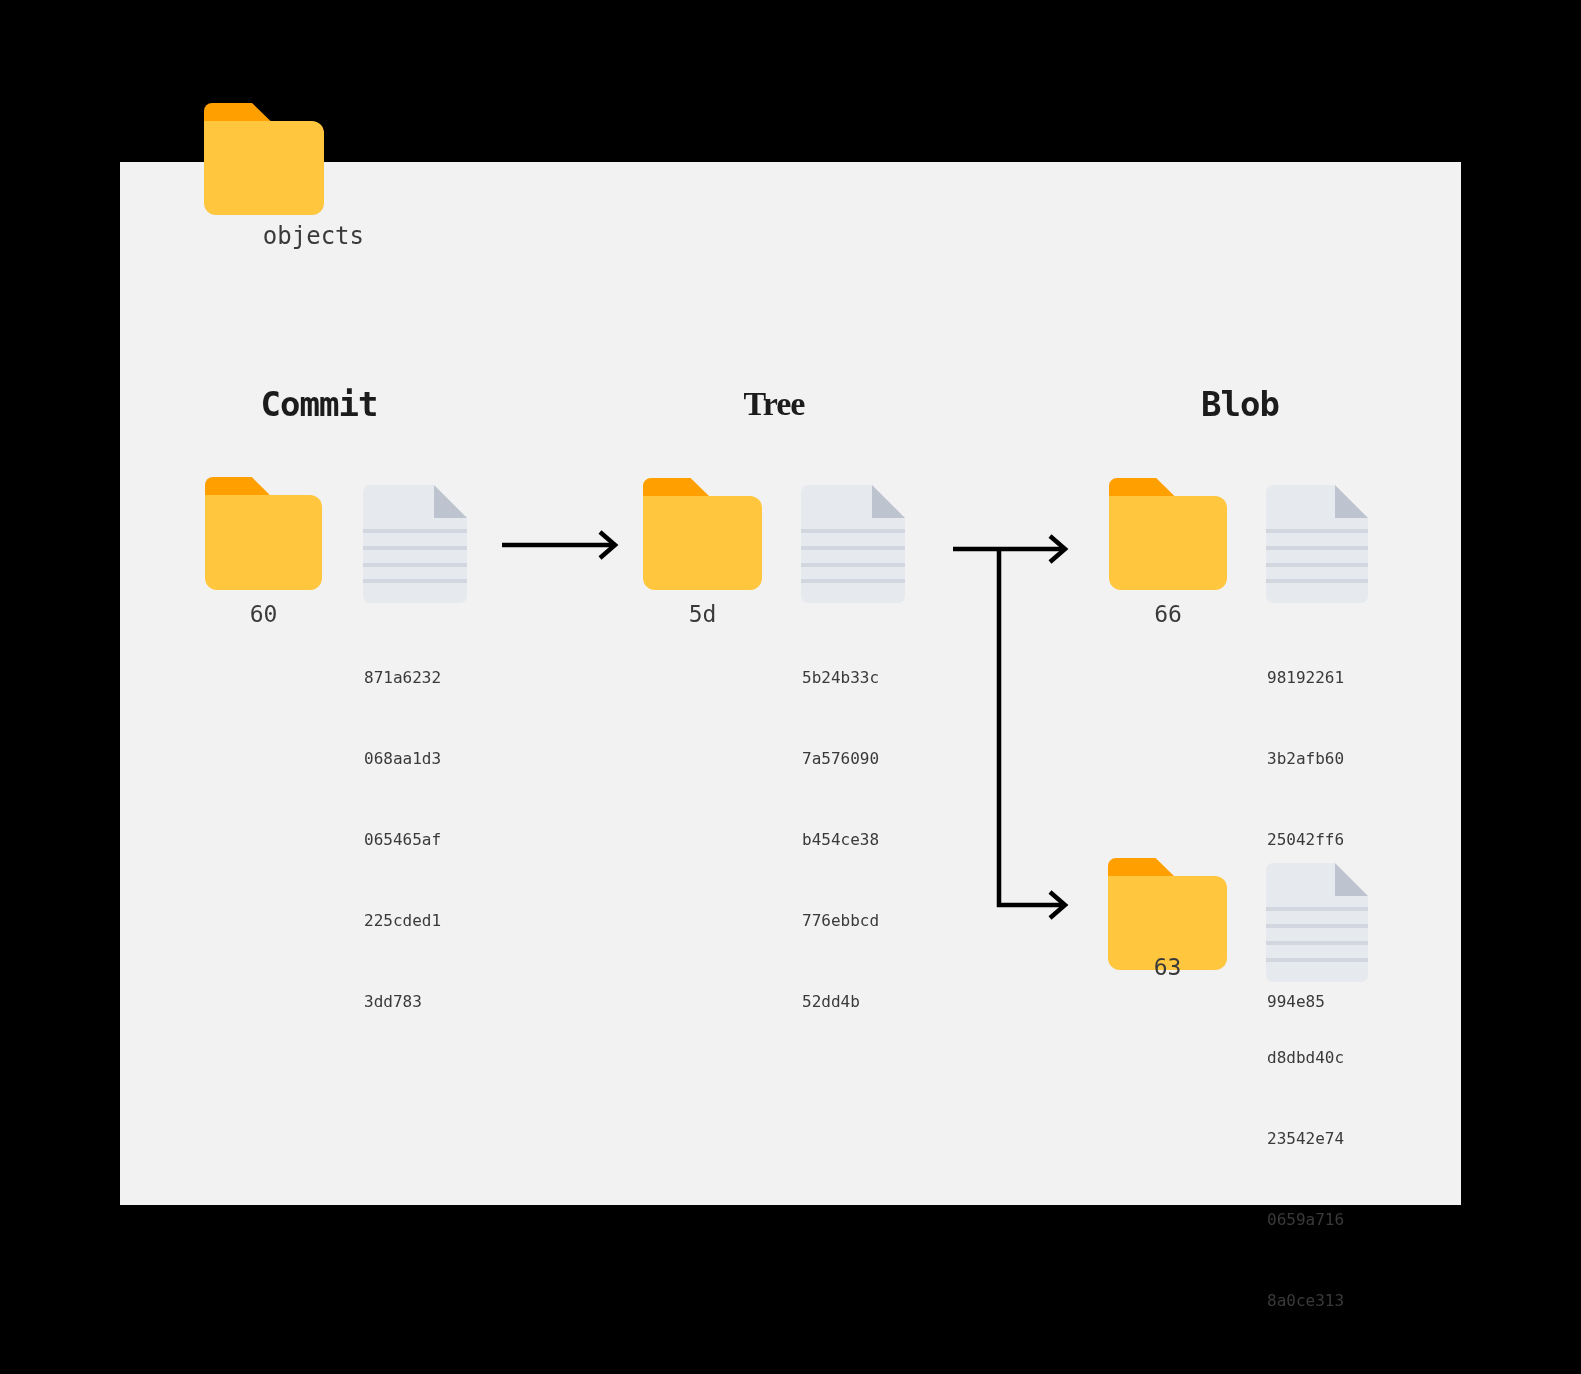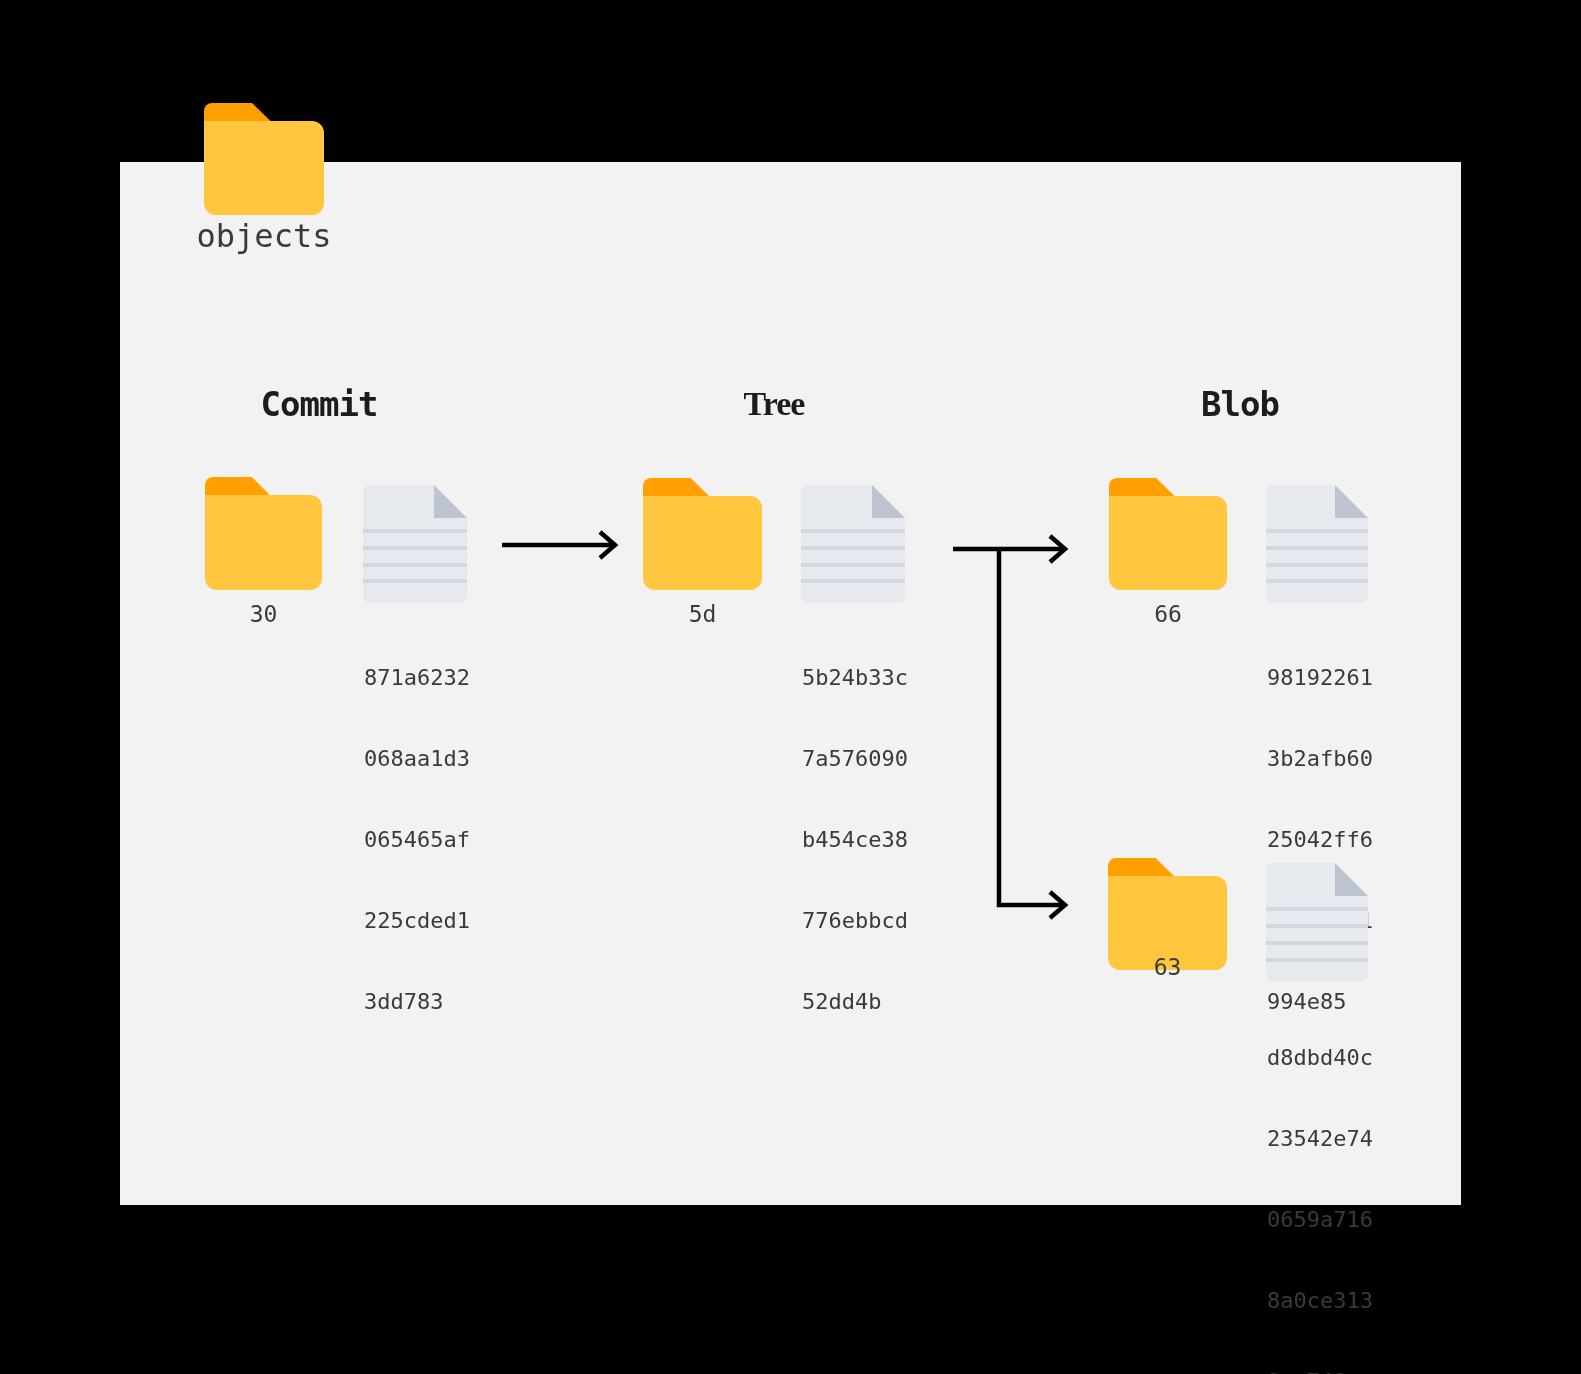--- a/index.html
+++ b/index.html
@@ -51,26 +51,26 @@
   .title{
     position:absolute;height:44px;
     font-size:34px;font-weight:700;color:var(--text-strong,#1C1C1C);
     text-align:center;line-height:44px;letter-spacing:-1px;
   }
   .flabel{
     position:absolute;font-size:23px;color:var(--text,#3A3A3A);
     text-align:center;line-height:27px;
   }
   .hash{
-    position:absolute;font-size:22px;line-height:27px;
+    position:absolute;font-size:16px;line-height:27px;
     color:var(--text,#3A3A3A);white-space:pre;
   }
   .root-label{
-    position:absolute;font-size:32px;color:var(--text,#3A3A3A);
-    text-align:center;line-height:28px;
+    position:absolute;font-size:24px;color:var(--text,#3A3A3A);
+    text-align:right;line-height:28px;
   }
   .arrows{position:absolute;left:0;top:0;pointer-events:none;}
 </style>
 </head>
 <body>
 
 <div class="stage">
 
   <div class="panel"></div>
 
@@ -81,21 +81,21 @@
     </div>
     <div class="root-label" style="left:164px;top:222px;width:200px;">objects</div>
   </div>
 
   <div class="group">
     <div class="title" style="left:188px;top:382px;width:262px;">Commit</div>
     <div class="folder-icon" style="left:205px;top:477px;width:117px;height:113px;">
       <div class="tab"></div>
       <div class="fbody"></div>
     </div>
-    <div class="flabel" style="left:205px;top:601px;width:117px;">30</div>
+    <div class="flabel" style="left:205px;top:601px;width:117px;">60</div>
     <div class="doc-icon" style="left:363px;top:485px;width:104px;height:118px;">
       <div class="paper"></div>
       <div class="fold"></div>
       <div class="dline" style="top:44px;"></div>
       <div class="dline" style="top:61px;"></div>
       <div class="dline" style="top:78px;"></div>
       <div class="dline" style="top:94px;"></div>
     </div>
     <div class="hash" style="left:364px;top:610px;">
       <div>871a6232</div>

